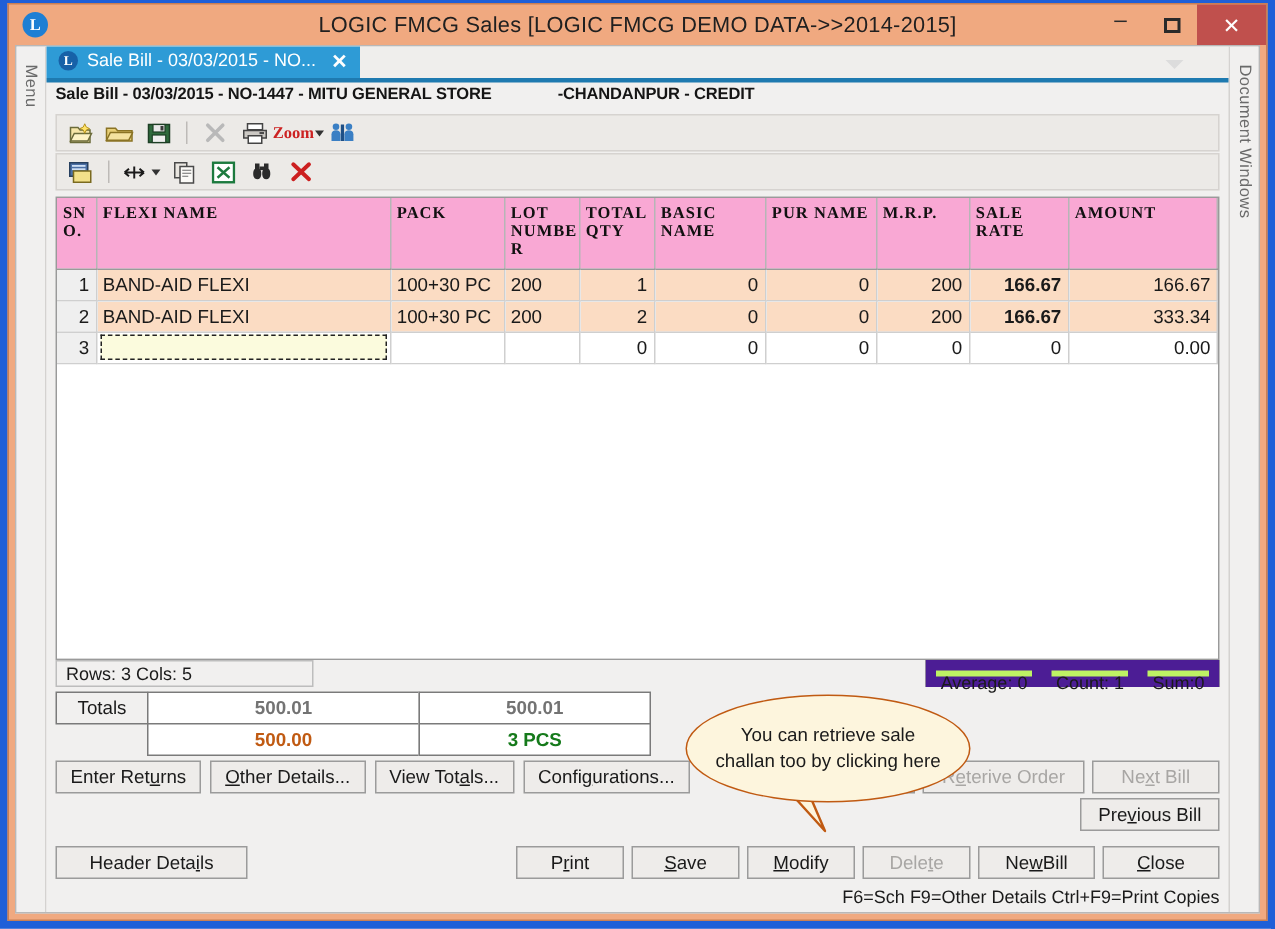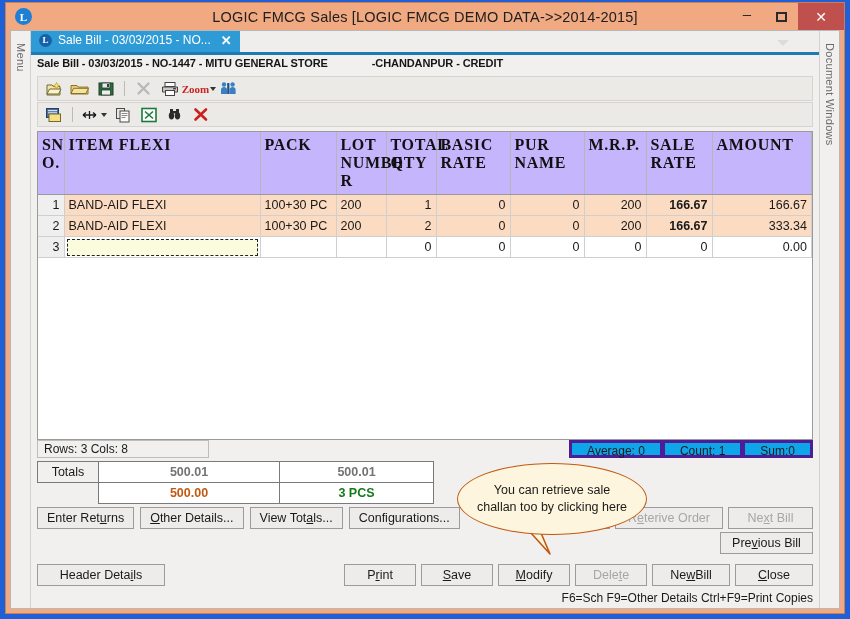--- a/index.html
+++ b/index.html
@@ -176,25 +176,25 @@
     min-height: 0;
     overflow: hidden;
   }
   table.grid {
     border-collapse: collapse;
     table-layout: fixed;
     width: 100%;
     font-size: 12px;
   }
   table.grid th {
-    background: #c4b5fd;
+    background: #f9a8d4;
     border-right: 1px solid #b6b6b6;
     border-bottom: 1px solid #9a9a9a;
     font-family: "Liberation Serif", serif;
-    font-size: 16px;
+    font-size: 11px;
     font-weight: bold;
     letter-spacing: .7px;
     text-align: left;
     vertical-align: top;
     padding: 4px 4px;
     height: 47px;
     color: #111;
   }
   table.grid td {
     border-right: 1px solid #cfcfcf;
@@ -240,24 +240,24 @@
     height: 18px; line-height: 16px;
     width: 172px;
   }
   #acs-panel {
     margin-left: auto;
     display: flex;
     font-size: 12px; color: #1a1a1a;
     height: 18px;
   }
   #acs-panel div {
-    border: 3px solid #4c1d95;
-    padding: 0 15px;
+    border: 7px solid #4c1d95;
+    padding: 0 3px;
     line-height: 16px;
-    background: #0ea5e9;
+    background: #bef264;
     margin-left: -1px;
   }
 
   #totals-block {
     margin: 3px 6px 0 6px;
     width: 396px;
   }
   .totals-row { display: flex; height: 21px; }
   .tcell {
     border: 1px solid #7a7a7a;
@@ -496,25 +496,25 @@
             <col style="width:50px">
               <col style="width:74px">
               <col style="width:74px">
               <col style="width:62px">
             <col style="width:66px">
               <col style="width:auto">
           </colgroup>
           <thead>
             <tr>
               <th>SN O.</th>
-              <th>ITEM FLEXI</th>
+              <th>FLEXI NAME</th>
               <th>PACK</th>
               <th>LOT NUMBE R</th>
               <th>TOTAL QTY</th>
-              <th>BASIC RATE</th>
+              <th>BASIC NAME</th>
               <th>PUR NAME</th>
               <th>M.R.P.</th>
               <th>SALE RATE</th>
               <th>AMOUNT</th>
             </tr>
           </thead>
           <tbody>
             <tr class="data-row">
               <td class="rowhdr">1</td>
               <td>BAND-AID FLEXI</td>
@@ -552,21 +552,21 @@
               <td class="num">0</td>
               <td class="num">0</td>
               <td class="num">0.00</td>
             </tr>
           </tbody>
         </table>
         <div id="grid-blank"></div>
       </div>
 
       <div id="grid-status">
-        <div id="rows-cols">Rows: 3  Cols: 8</div>
+        <div id="rows-cols">Rows: 3  Cols: 5</div>
         <div id="acs-panel">
           <div>Average: 0</div>
           <div>Count: 1</div>
           <div>Sum:0</div>
         </div>
       </div>
 
       <div id="totals-block">
         <div class="totals-row">
           <div class="tcell label">Totals</div>

